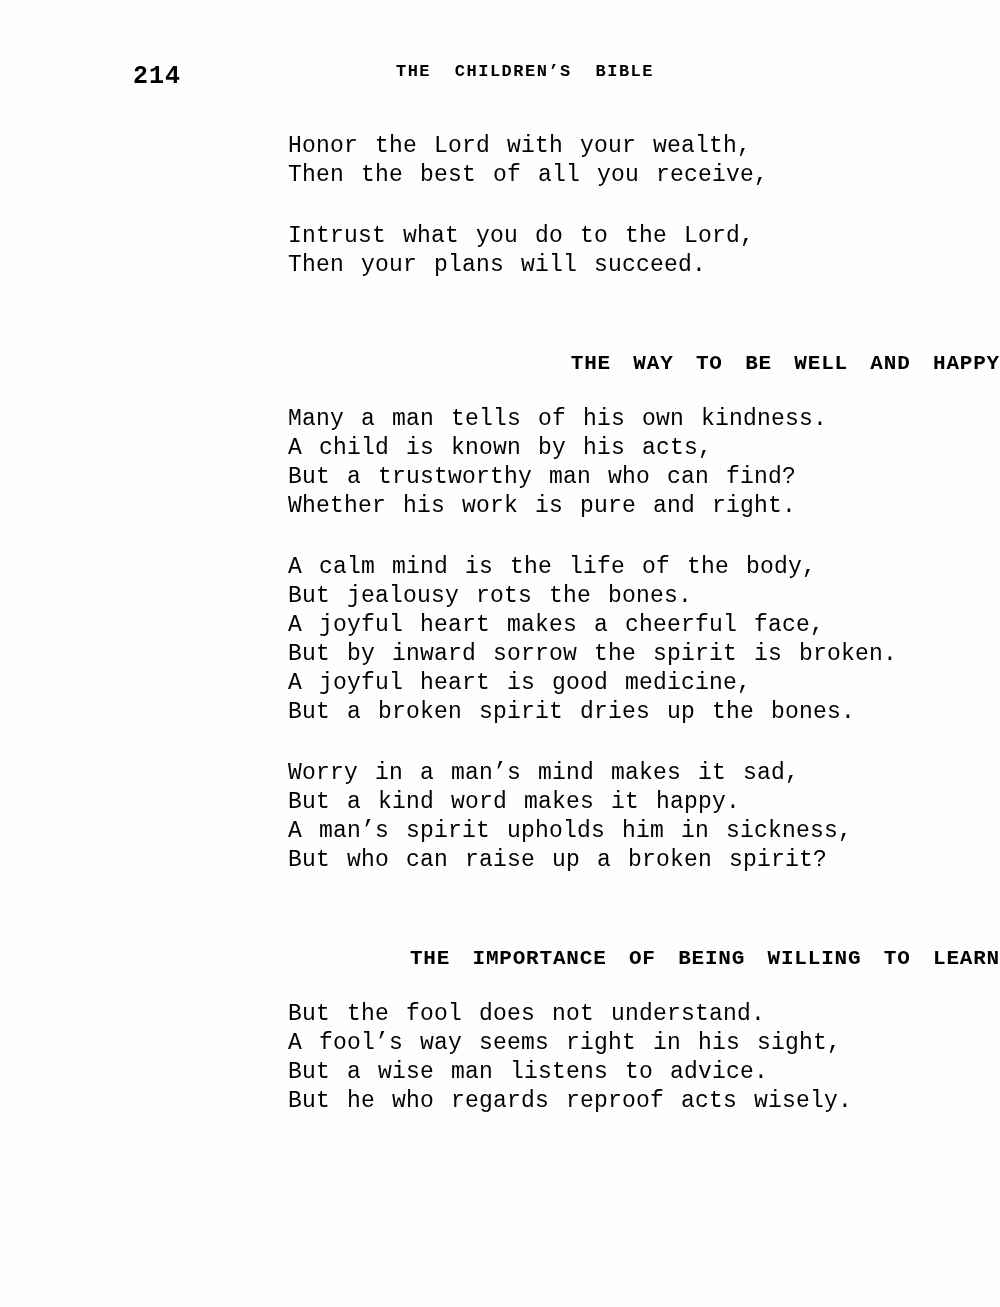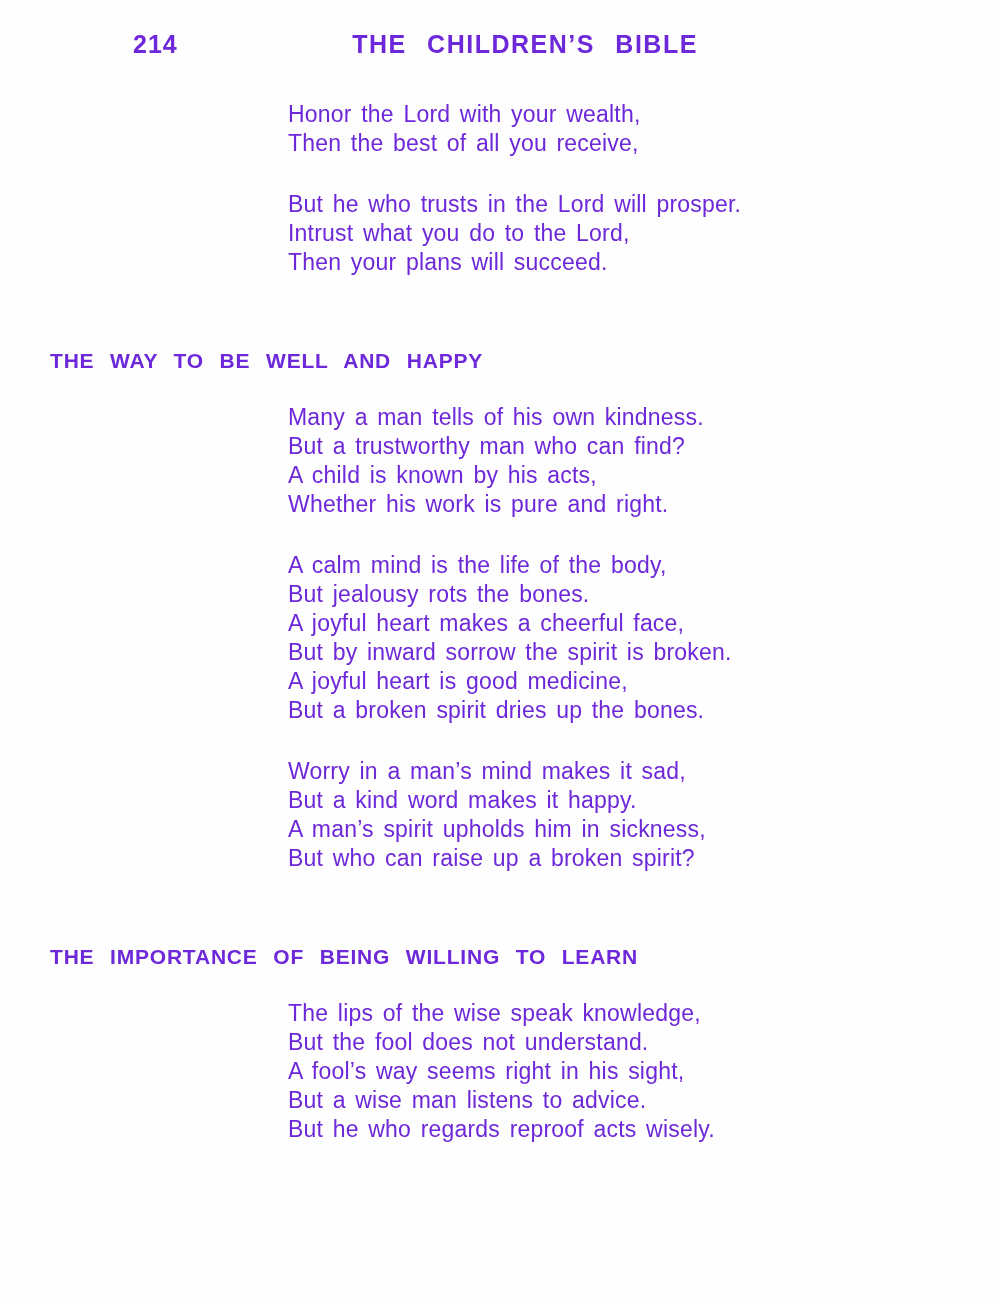--- a/index.html
+++ b/index.html
@@ -5,22 +5,22 @@
   html, body {
     margin: 0;
     padding: 0;
     background: #ffffff;
   }
   .page {
     position: relative;
     width: 1000px;
     height: 1307px;
     background: #fefefe;
-    color: #6d28d9;
-    font-family: Liberation Sans, sans-serif;
+    color: #000000;
+    font-family: Liberation Mono, monospace;
     overflow: hidden;
   }
   .content {
     position: relative;
     margin-left: 50px;
     width: 950px;
     padding-top: 30px;
   }
   .running-header {
     position: relative;
@@ -30,44 +30,45 @@
   .page-number {
     position: absolute;
     left: 83px; 
     top: 0;
     font-size: 25px;
     font-weight: bold;
     letter-spacing: 1px;
   }
   .book-title {
     text-align: center;
-    font-size: 25px;
+    font-size: 17px;
     font-weight: bold;
     letter-spacing: 1.5px;
     word-spacing: 12px;
     white-space: nowrap;
+    margin-top: 32px;
   }
   .stanza {
     margin: 0 0 32px 0;
     padding-left: 238px; 
     font-size: 23px;
     line-height: 29px;
     word-spacing: 3px;
     letter-spacing: 0.2px;
   }
   .stanza .line {
     display: block;
     white-space: nowrap;
   }
   .first-stanza {
     margin-top: 40px;
   }
   .section-heading {
-    margin: 72px 12px 30px 0;
-    text-align: left;
+    margin: 72px 0 30px 0;
+    text-align: right;
     font-size: 21px;
     font-weight: bold;
     letter-spacing: 0.8px;
     word-spacing: 9px;
     white-space: nowrap;
   }
 </style>
 </head>
 <body>
 
@@ -78,31 +79,30 @@
       <span class="page-number">214</span>
       <div class="book-title">THE CHILDREN’S BIBLE</div>
     </div>
 
     <p class="stanza first-stanza">
       <span class="line">Honor the Lord with your wealth,</span>
       <span class="line">Then the best of all you receive,</span>
     </p>
 
     <p class="stanza">
-      <span class="line">But he who trusts in the Lord will prosper.</span>
       <span class="line">Intrust what you do to the Lord,</span>
       <span class="line">Then your plans will succeed.</span>
     </p>
 
     <h2 class="section-heading">THE WAY TO BE WELL AND HAPPY</h2>
 
     <p class="stanza">
       <span class="line">Many a man tells of his own kindness.</span>
+      <span class="line">A child is known by his acts,</span>
       <span class="line">But a trustworthy man who can find?</span>
-      <span class="line">A child is known by his acts,</span>
       <span class="line">Whether his work is pure and right.</span>
     </p>
 
     <p class="stanza">
       <span class="line">A calm mind is the life of the body,</span>
       <span class="line">But jealousy rots the bones.</span>
       <span class="line">A joyful heart makes a cheerful face,</span>
       <span class="line">But by inward sorrow the spirit is broken.</span>
       <span class="line">A joyful heart is good medicine,</span>
       <span class="line">But a broken spirit dries up the bones.</span>
@@ -111,21 +111,20 @@
     <p class="stanza">
       <span class="line">Worry in a man’s mind makes it sad,</span>
       <span class="line">But a kind word makes it happy.</span>
       <span class="line">A man’s spirit upholds him in sickness,</span>
       <span class="line">But who can raise up a broken spirit?</span>
     </p>
 
     <h2 class="section-heading">THE IMPORTANCE OF BEING WILLING TO LEARN</h2>
 
     <p class="stanza">
-      <span class="line">The lips of the wise speak knowledge,</span>
       <span class="line">But the fool does not understand.</span>
       <span class="line">A fool’s way seems right in his sight,</span>
       <span class="line">But a wise man listens to advice.</span>
       <span class="line">But he who regards reproof acts wisely.</span>
     </p>
 
   </div>
 </div>
 
 </body></html>

